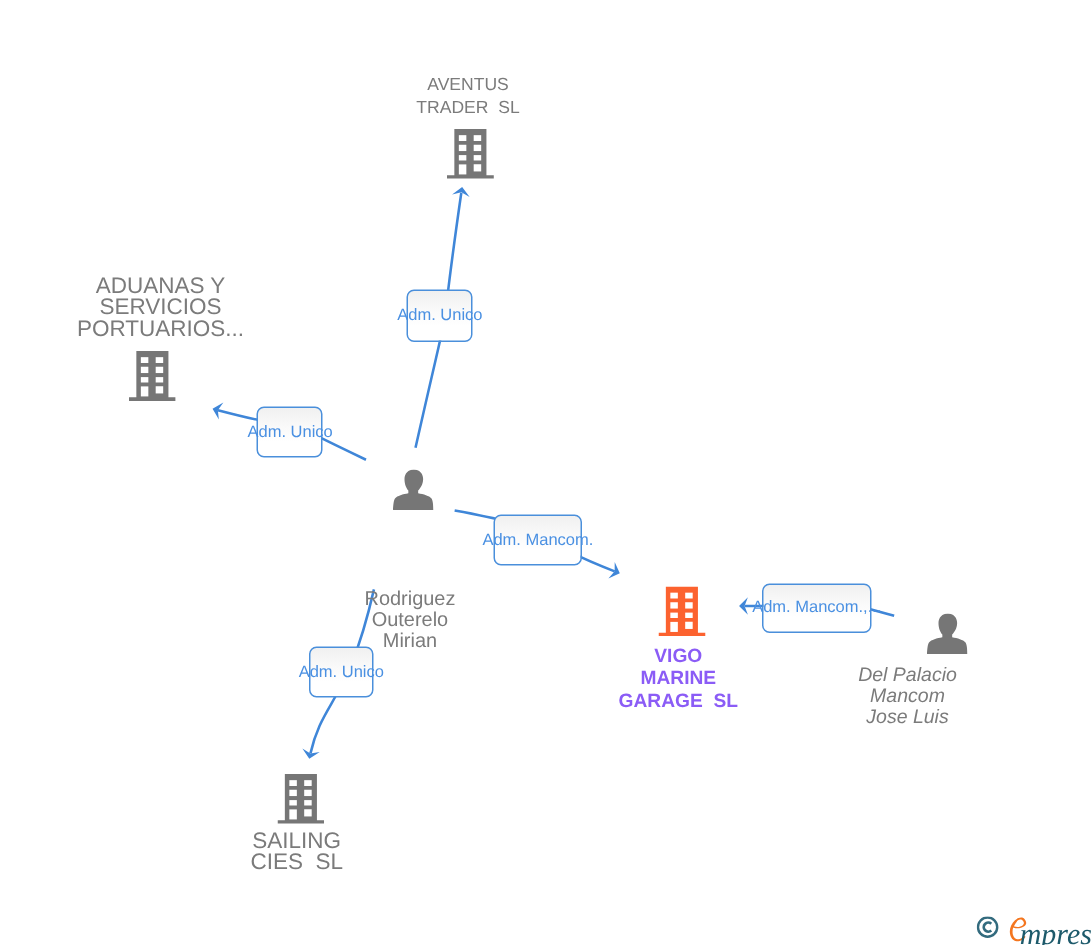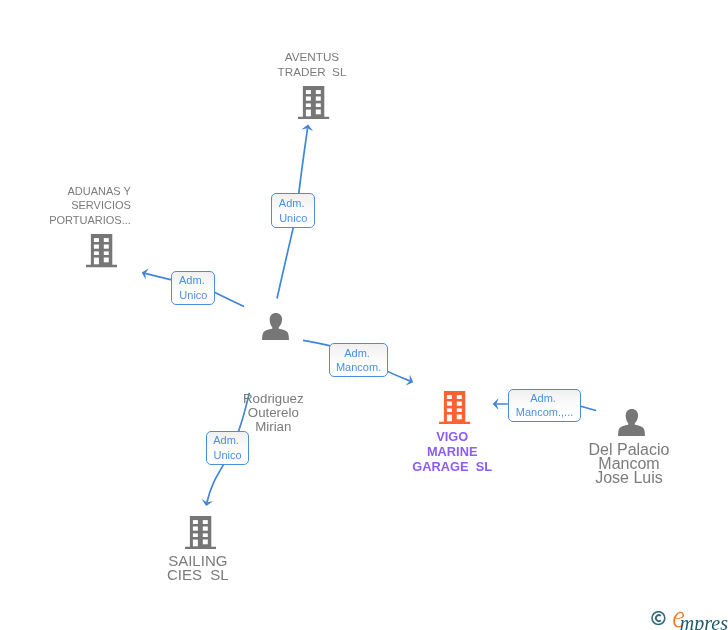--- a/index.html
+++ b/index.html
@@ -13,21 +13,21 @@
   .node-icon svg{display:block;}
   .node-label{position:absolute;transform:translateX(-50%);text-align:center;color:#7b7b7b;}
   .node-label div{white-space:pre;}
   .node-label.focus{color:#8b5cf6;font-weight:bold;}
 
   .elabel{position:absolute;
     border:1.7px solid #4a8fdb;border-radius:5px;
     background:linear-gradient(180deg,#f0f0f0 0%,#fafafa 42%,#ffffff 70%,#ffffff 100%);
     color:#4a90e2;font-size:11px;line-height:14.9px;text-align:center;
     box-sizing:border-box;white-space:nowrap;
-    display:flex;flex-direction:column;justify-content:center;align-items:center;}
+    display:flex;justify-content:center;align-items:center;}
   .elabel div{white-space:pre;}
 
   .brand{position:absolute;white-space:nowrap;}
   .brand .cp{position:absolute;left:0;top:0;}
   .brand .nm{position:absolute;font-family:"Liberation Serif",serif;font-style:italic;
              color:#1d5a6b;font-size:20px;white-space:pre;}
 </style>
 </head>
 <body>
 
@@ -87,21 +87,21 @@
   <rect fill="#fff" x="7.9" y="4.1" width="5.0" height="3.9"></rect>
   <rect fill="#fff" x="17.8" y="4.1" width="5.0" height="3.9"></rect>
   <rect fill="#fff" x="7.9" y="10.5" width="5.0" height="4.2"></rect>
   <rect fill="#fff" x="17.8" y="10.5" width="5.0" height="4.2"></rect>
   <rect fill="#fff" x="7.9" y="17.4" width="5.0" height="3.6"></rect>
   <rect fill="#fff" x="17.8" y="17.4" width="5.0" height="3.6"></rect>
   <rect fill="#fff" x="7.9" y="23.6" width="5.0" height="6.7"></rect>
   <rect fill="#fff" x="17.8" y="23.5" width="5.0" height="4.8"></rect>
 </svg>
       </div>
-      <div class="node-label" style="left: 90px; top: 183.7px; font-size: 11px; line-height: 14.6px; text-align: right;">
+      <div class="node-label" style="left: 107px; top: 183.7px; font-size: 15px; line-height: 14.6px;">
         <div>ADUANAS Y</div>
         <div>SERVICIOS</div>
         <div>PORTUARIOS...</div>
       </div>
       <div class="node-icon" style="left: 262.4px; top: 313.1px;">
         <svg class="icon" width="27" height="27.3" viewBox="0 0 27 27.3">
   <path fill="#767676" d="M13.87 0.00
       C 10.23 0.00 7.66 2.64 7.66 6.41
       C 7.66 9.88 8.89 12.77 10.23 14.06
       L 10.23 15.82
@@ -164,21 +164,21 @@
       C 6.75 16.44 2.73 17.58 1.45 19.18
       C 0.48 20.37 0.11 23.78 0.00 27.30
       L 27.00 27.30
       C 26.89 23.78 26.52 20.37 25.55 19.18
       C 24.27 17.58 20.25 16.44 16.77 15.82
       L 16.77 14.06
       C 18.16 12.77 20.09 9.88 20.09 6.41
       C 20.09 2.64 17.52 0.00 13.87 0.00 Z"></path>
 </svg>
       </div>
-      <div class="node-label" style="left: 629px; top: 442.9px; font-size: 16px; line-height: 14.1px;">
+      <div class="node-label" style="left: 605px; top: 442.9px; font-size: 13px; line-height: 14.1px; font-style: italic;">
         <div>Del Palacio</div>
         <div>Mancom</div>
         <div>Jose Luis</div>
       </div>
     </div>
   <div id="labels-layer">
       <div class="elabel" style="left: 271.4px; top: 193.4px; width: 43.7px; height: 34.7px;">
         <div>Adm. </div>
         <div>Unico</div>
       </div>

